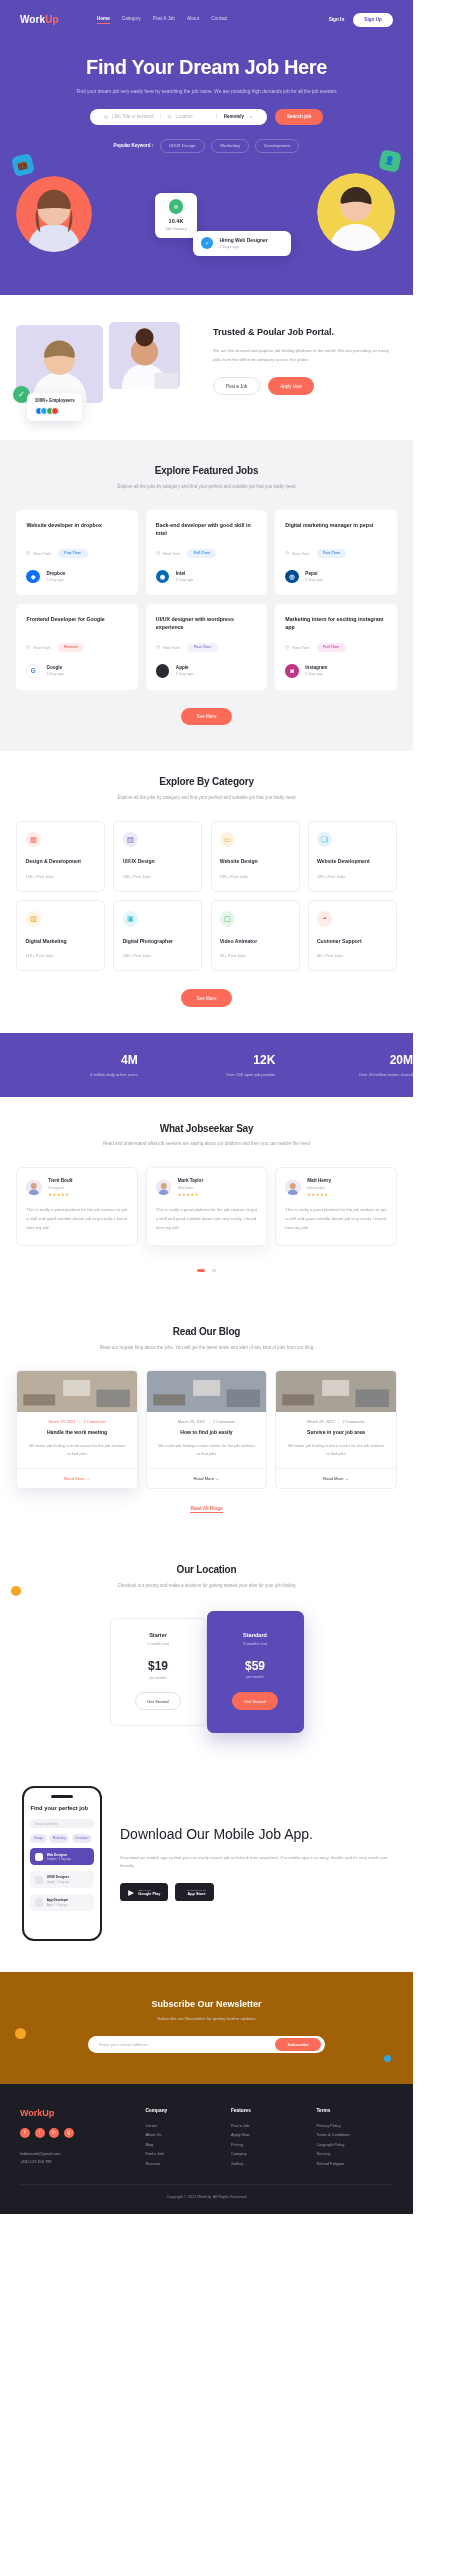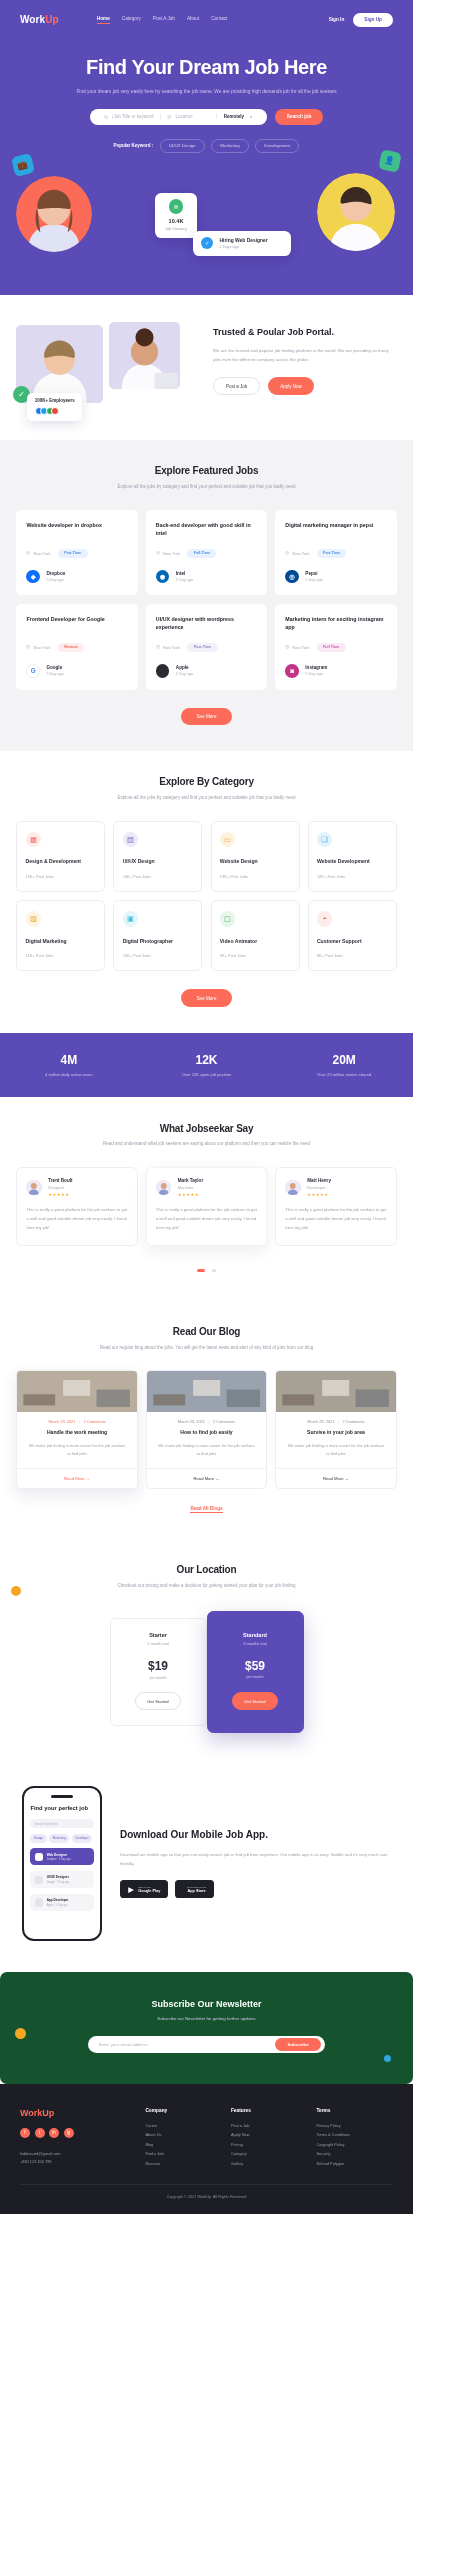--- a/index.html
+++ b/index.html
@@ -122,21 +122,21 @@
   .t-pastt { background:#f2f0fb; color:#8c86c9; }
   .t-fullp { background:#fbeaf6; color:#c656ab; }
   .job-co { display:flex; align-items:center; gap:6.4px; margin-top:12px; }
   .co-logo { width:13.6px; height:13.6px; border-radius:50%; display:flex; align-items:center;
              justify-content:center; font-size:6.4px; color:#fff; font-weight:bold; flex:0 0 auto; }
   .co-n { font-size:4.6px; font-weight:bold; color:#2b2b39; }
   .co-d { font-size:3.8px; color:#a9a9b7; margin-top:1.8px; }
 
   
   .stats { background:#5b4bb7; display:flex; padding:20px 0; }
-  .stat { flex:1; text-align:center; }
+  .stat { flex:1; text-align:right; }
   .stat-n { font-size:12px; font-weight:bold; color:#fff; }
   .stat-l { font-size:4.1px; color:#cdc6ec; margin-top:5.5px; }
 
   
   .tst-grid { display:grid; grid-template-columns:repeat(3,1fr); gap:8.2px; margin-top:18px; }
   .tst-card { border:0.9px solid #ededf3; border-radius:5.5px; padding:10px 9px 12.7px; background:#fff; }
   .tst-card.hi { box-shadow:0 4.5px 16.4px rgba(40,20,90,.08); border-color:#f2f2f7; }
   .tst-top { display:flex; gap:6.4px; align-items:center; }
   .tst-av { width:15.5px; height:15.5px; border-radius:50%; background:#e3ddf3; flex:0 0 auto; overflow:hidden;}
   .tst-n { font-size:4.6px; font-weight:bold; color:#2b2b39; }
@@ -196,31 +196,31 @@
   .ph-card { margin-top:5.5px; border-radius:4.5px; padding:4.5px; display:flex; gap:3.6px; align-items:center; }
   .ph-c1 { background:#5b4bb7; }
   .ph-c2 { background:#f5f5f8; }
   .ph-c3 { background:#f5f5f8; }
   .ph-ic { width:8.2px; height:8.2px; border-radius:2.7px; background:#fff; flex:0 0 auto; }
   .ph-t { font-size:3.1px; font-weight:bold; }
   .ph-t.w { color:#fff; }
   .ph-s { font-size:2.6px; margin-top:1.4px; color:#a9a9b7; }
   .ph-s.w { color:#d6d0ef; }
   .app-txt { flex:1; }
-  .app-h { font-size:10px; font-weight:bold; line-height:1.4; color:#22222b; }
+  .app-h { font-size:14px; font-weight:normal; line-height:1.4; color:#22222b; }
   .app-p { font-size:4.2px; color:#9d9dab; line-height:2.1; margin-top:9px; }
   .stores { display:flex; gap:6.4px; margin-top:12px; }
   .store { background:#1f1f28; color:#fff; border-radius:3.6px; padding:4.5px 8.2px;
            display:flex; align-items:center; gap:4.5px; }
   .store .g { font-size:7.3px; }
   .store .s1 { font-size:2.5px; color:#bdbdc9; }
   .store .s2 { font-size:3.8px; font-weight:bold; }
 
   
-  .news { background:#14532d; padding:27px 26px 31px; text-align:center; position:relative; overflow:hidden;border-radius:7px; }
+  .news { background:#a16207; padding:27px 26px 31px; text-align:center; position:relative; overflow:hidden; }
   .news h3 { font-size:9px; font-weight:bold; color:#fff; }
   .news p { font-size:4.3px; color:#cdc6ec; margin-top:7.3px; }
   .news-form { margin:14.6px auto 0; width:237px; background:#fff; border-radius:20px; height:17.3px;
                display:flex; align-items:center; padding:0 3.6px 0 11px; }
   .news-form .em { flex:1; font-size:4.4px; color:#b0b0be; text-align:left; }
   .news-btn { background:#fc6b58; color:#fff; font-size:4.4px; font-weight:bold; border:none;
               border-radius:18px; height:12.7px; padding:0 12.7px; }
   .nd1 { position:absolute; left:14.6px; top:56px; width:11px; height:11px; border-radius:50%; background:#f5a623; }
   .nd2 { position:absolute; right:22px; bottom:22px; width:7.3px; height:7.3px; border-radius:50%; background:#2ea6e0; }
 

